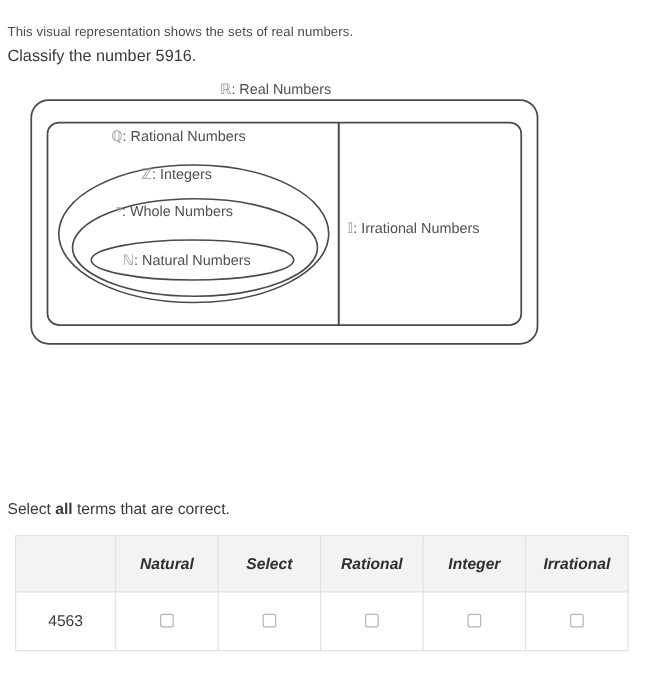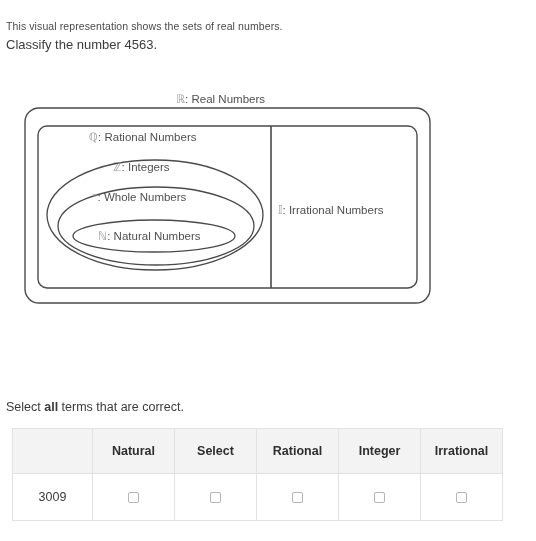--- a/index.html
+++ b/index.html
@@ -32,21 +32,21 @@
     top: 37px;
     font-size: 13px;
     color: #3b3b3b;
     white-space: nowrap;
   }
 
   
   .diagram {
     position: absolute;
     left: 0;
-    top: 82px;
+    top: 54px;
     width: 460px;
     height: 232px;
   }
   .diagram svg {
     display: block;
   }
   .dg-label {
     font-family: "Liberation Sans", sans-serif;
     font-size: 11.5px;
     fill: #4f4f4f;
@@ -89,20 +89,21 @@
     margin: 0;
   }
   table.answer-table thead th {
     background: #f3f3f3;
     height: 44px;
     font-size: 12.5px;
     font-weight: bold;
     color: #2f2f2f;
     text-align: center;
     vertical-align: middle;
+    font-style: italic;
   }
   table.answer-table thead th.corner-cell {
     background: #f3f3f3;
   }
   table.answer-table tbody td {
     background: #ffffff;
     height: 46px;
     vertical-align: middle;
     text-align: center;
   }
@@ -125,21 +126,21 @@
     margin: 0;
     padding: 0;
     cursor: pointer;
   }
 </style>
 </head>
 <body>
 
 <div class="intro-line">This visual representation shows the sets of real numbers.</div>
 
-<div class="question-line">Classify the number 4563.</div>
+<div class="question-line">Classify the number 5916.</div>
 
 <div class="diagram">
   <svg width="460" height="232" viewBox="0 0 460 232" xmlns="http://www.w3.org/2000/svg">
 
     <text x="176" y="21">
       <tspan class="dg-symbol">ℝ</tspan><tspan class="dg-label">: Real Numbers</tspan>
     </text>
 
     <rect x="25" y="26" width="405" height="195" rx="14" ry="14" fill="none" stroke="#4a4a4a" stroke-width="1.4"></rect>
 
@@ -190,21 +191,21 @@
         <th class="corner-cell"></th>
         <th>Natural</th>
         <th>Select</th>
         <th>Rational</th>
         <th>Integer</th>
         <th>Irrational</th>
       </tr>
     </thead>
     <tbody>
       <tr>
-        <td class="row-label-cell">3009</td>
+        <td class="row-label-cell">4563</td>
         <td>
           <input type="checkbox" class="cbox" style="">
         </td>
         <td>
           <input type="checkbox" class="cbox" style="">
         </td>
         <td>
           <input type="checkbox" class="cbox" style="">
         </td>
         <td>

